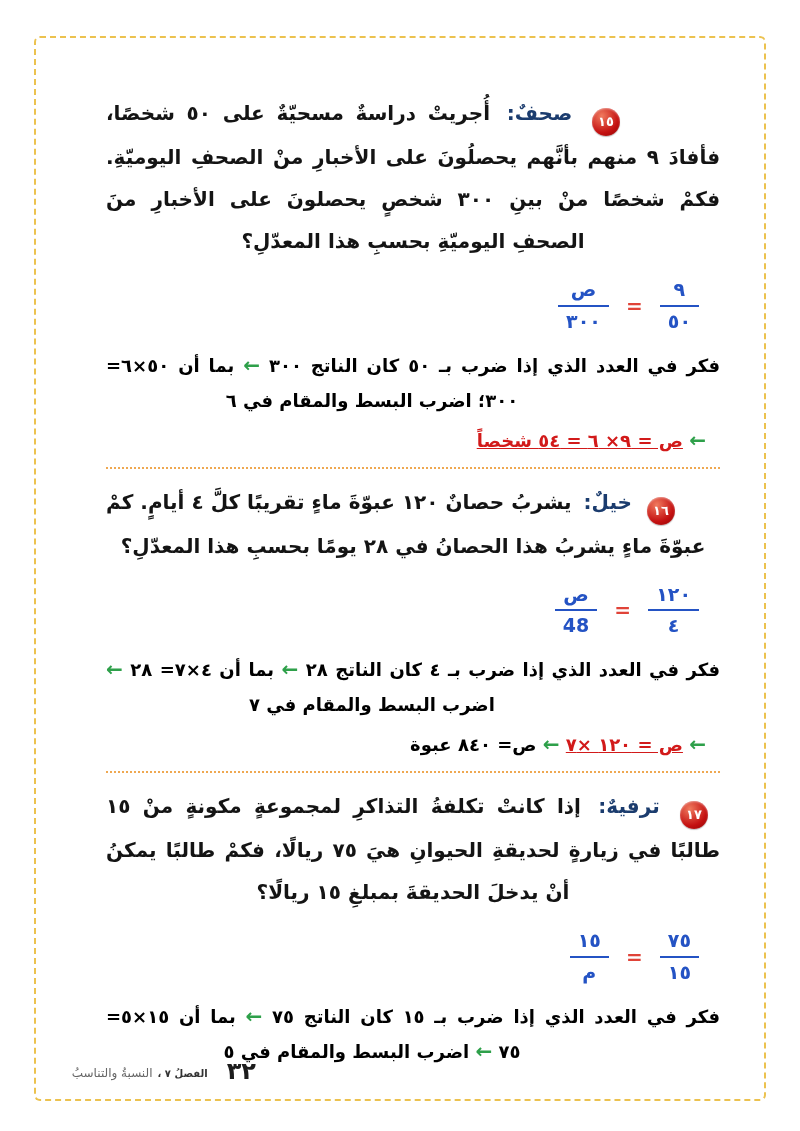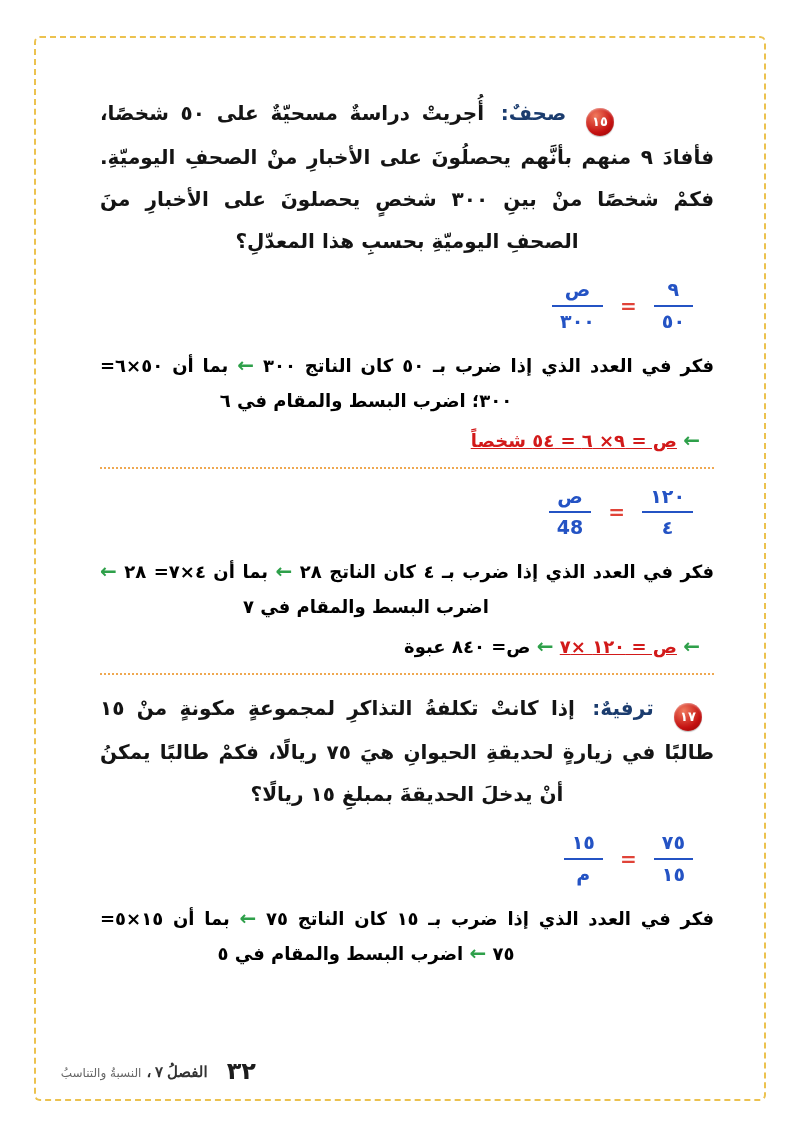--- a/index.html
+++ b/index.html
@@ -5,21 +5,21 @@
   html,body{margin:0;padding:0;}
   body{
     width:800px;height:1131px;position:relative;overflow:hidden;
     background:#ffffff;
     font-family:"DejaVu Sans",sans-serif;
   }
   .frame{
     position:absolute;top:36px;left:34px;right:34px;bottom:30px;
     border:2px dashed #ecc24f;border-radius:6px;pointer-events:none;
   }
-  .content{position:absolute;top:92px;right:86px;width:614px;}
+  .content{position:absolute;top:92px;right:80px;width:614px;}
   .para{
     margin:0;font-size:20px;font-weight:bold;color:#141414;
     line-height:42px;text-align:justify;text-align-last:center;
   }
   .indent-0{text-indent:100px;}
   .indent-1{text-indent:45px;}
   .indent-2{text-indent:12px;}
   .badge{
     display:inline-block;width:28px;height:28px;border-radius:50%;
     background:radial-gradient(circle at 35% 28%,#f07a5e,#c41111 62%,#8c0000);
@@ -53,21 +53,21 @@
     padding-right:14px;line-height:28px;margin-top:8px;
   }
   .red{color:#d21a1a;text-decoration:underline;}
   .blue{color:#000000;}
   .divider{border:0;border-top:2px dotted #efa851;margin:12px 0;}
   .footer{
     position:absolute;bottom:46px;left:56px;width:200px;
     direction:rtl;text-align:right;white-space:nowrap;
   }
   .page-num{font-size:24px;font-weight:bold;color:#1c1c1c;margin-left:14px;vertical-align:-2px;}
-  .chapter-label{font-size:15px;font-weight:bold;color:#333333;font-family:Liberation Serif, serif;}
+  .chapter-label{font-size:10px;font-weight:bold;color:#333333;}
   .chapter-title{font-size:12px;color:#666666;}
 </style>
 </head>
 <body>
 
 <div class="frame"></div>
 
 <main class="content">
 
   <section>
@@ -104,20 +104,25 @@
       <span class="green arrow">←</span>
       <span class="red">ص = ٩× ٦ = ٥٤ شخصاً</span>
       <span class="green arrow"></span>
       <span class="blue"></span>
     </div>
   </section>
 
   <hr class="divider">
 
   <section>
+    <p class="para indent-1">
+      <span class="badge"><span>١٦</span></span>
+      <span class="heading">خيلٌ:</span>
+      <span>يشربُ حصانٌ ١٢٠ عبوّةَ ماءٍ تقريبًا كلَّ ٤ أيامٍ. كمْ عبوّةَ ماءٍ يشربُ هذا الحصانُ في ٢٨ يومًا بحسبِ هذا المعدّلِ؟</span>
+    </p>
     <div class="equation">
       <span class="frac">
           <span class="num">١٢٠</span>
           <span class="den">٤</span>
         </span>
       <span class="eq-sign">=</span>
       <span class="frac">
           <span class="num">ص</span>
           <span class="den">48</span>
         </span>

